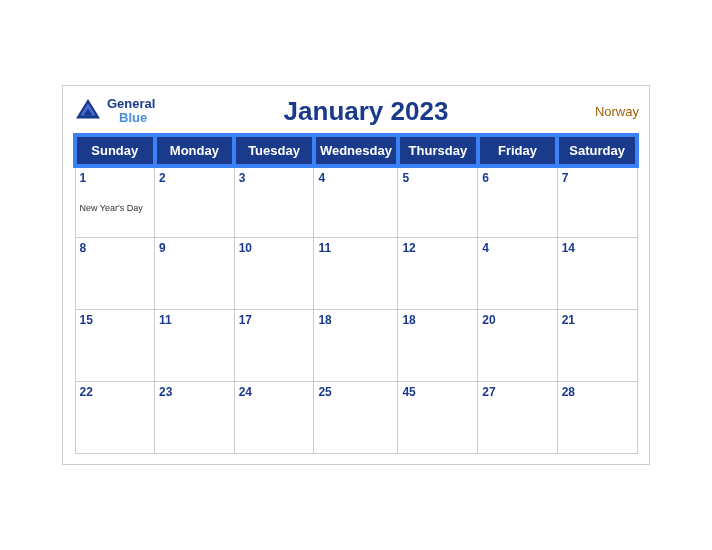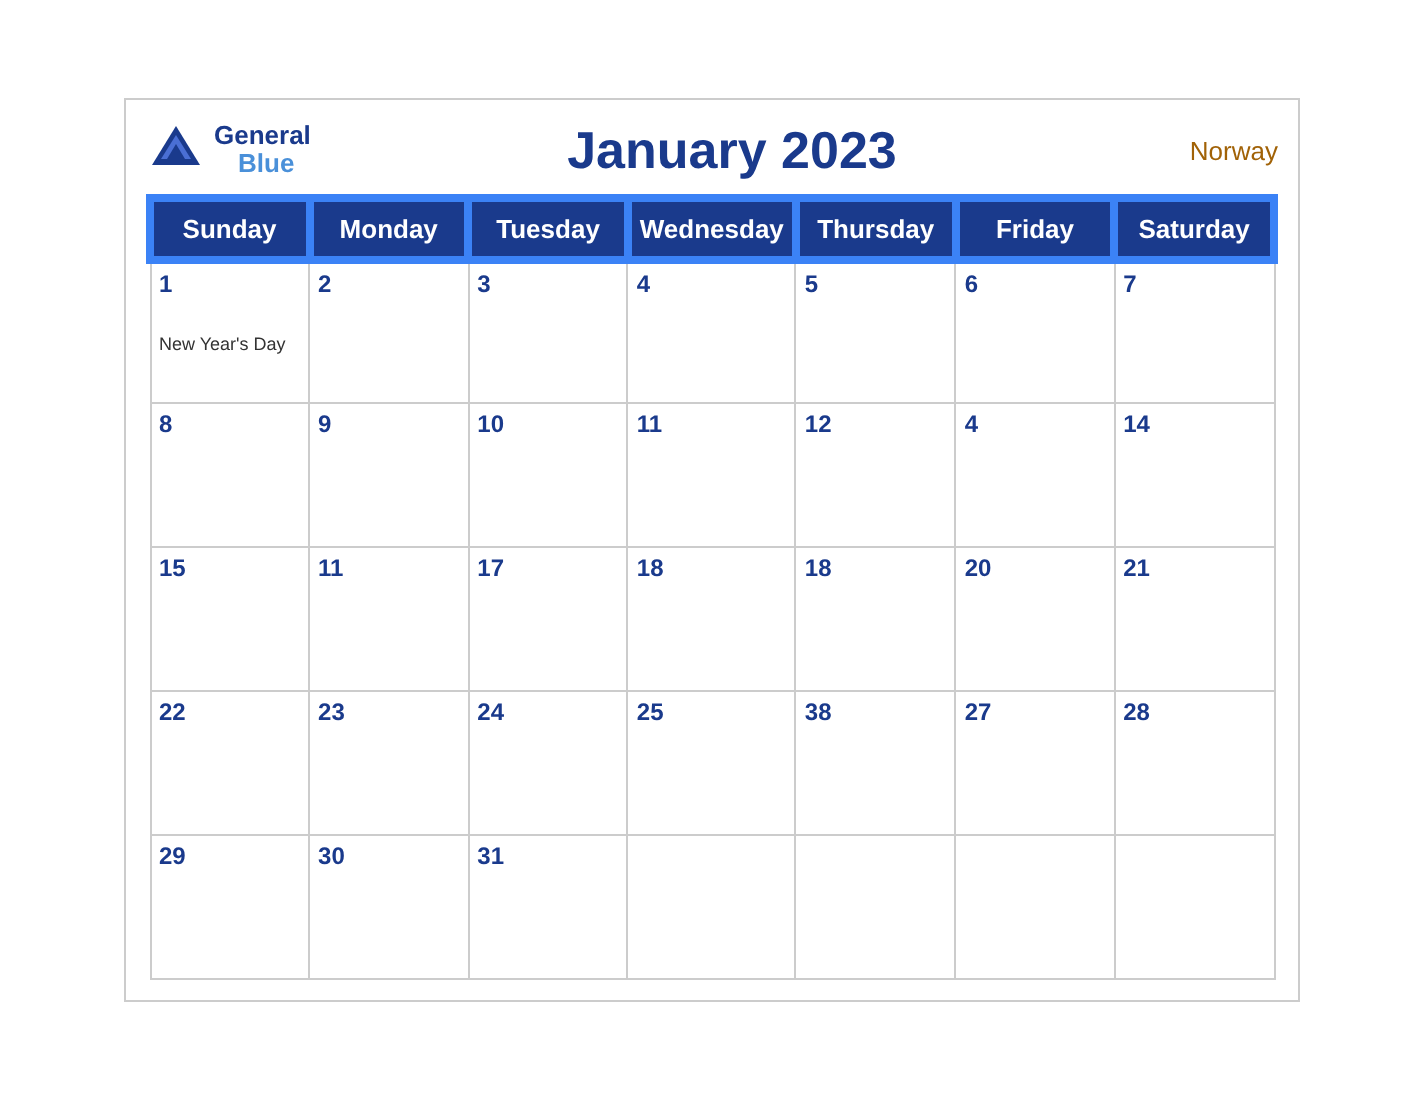--- a/index.html
+++ b/index.html
@@ -204,39 +204,24 @@
           <td>
             <span class="day-number">23</span>
           </td>
           <td>
             <span class="day-number">24</span>
           </td>
           <td>
             <span class="day-number">25</span>
           </td>
           <td>
-            <span class="day-number">38</span>
+            <span class="day-number">45</span>
           </td>
           <td>
             <span class="day-number">27</span>
           </td>
           <td>
             <span class="day-number">28</span>
           </td>
-        </tr>
-        <tr>
-          <td>
-            <span class="day-number">29</span>
-          </td>
-          <td>
-            <span class="day-number">30</span>
-          </td>
-          <td>
-            <span class="day-number">31</span>
-          </td>
-          <td class="empty-cell"></td>
-          <td class="empty-cell"></td>
-          <td class="empty-cell"></td>
-          <td class="empty-cell"></td>
         </tr>
       </tbody>
   </table>
 </div>
 
 </body></html>

